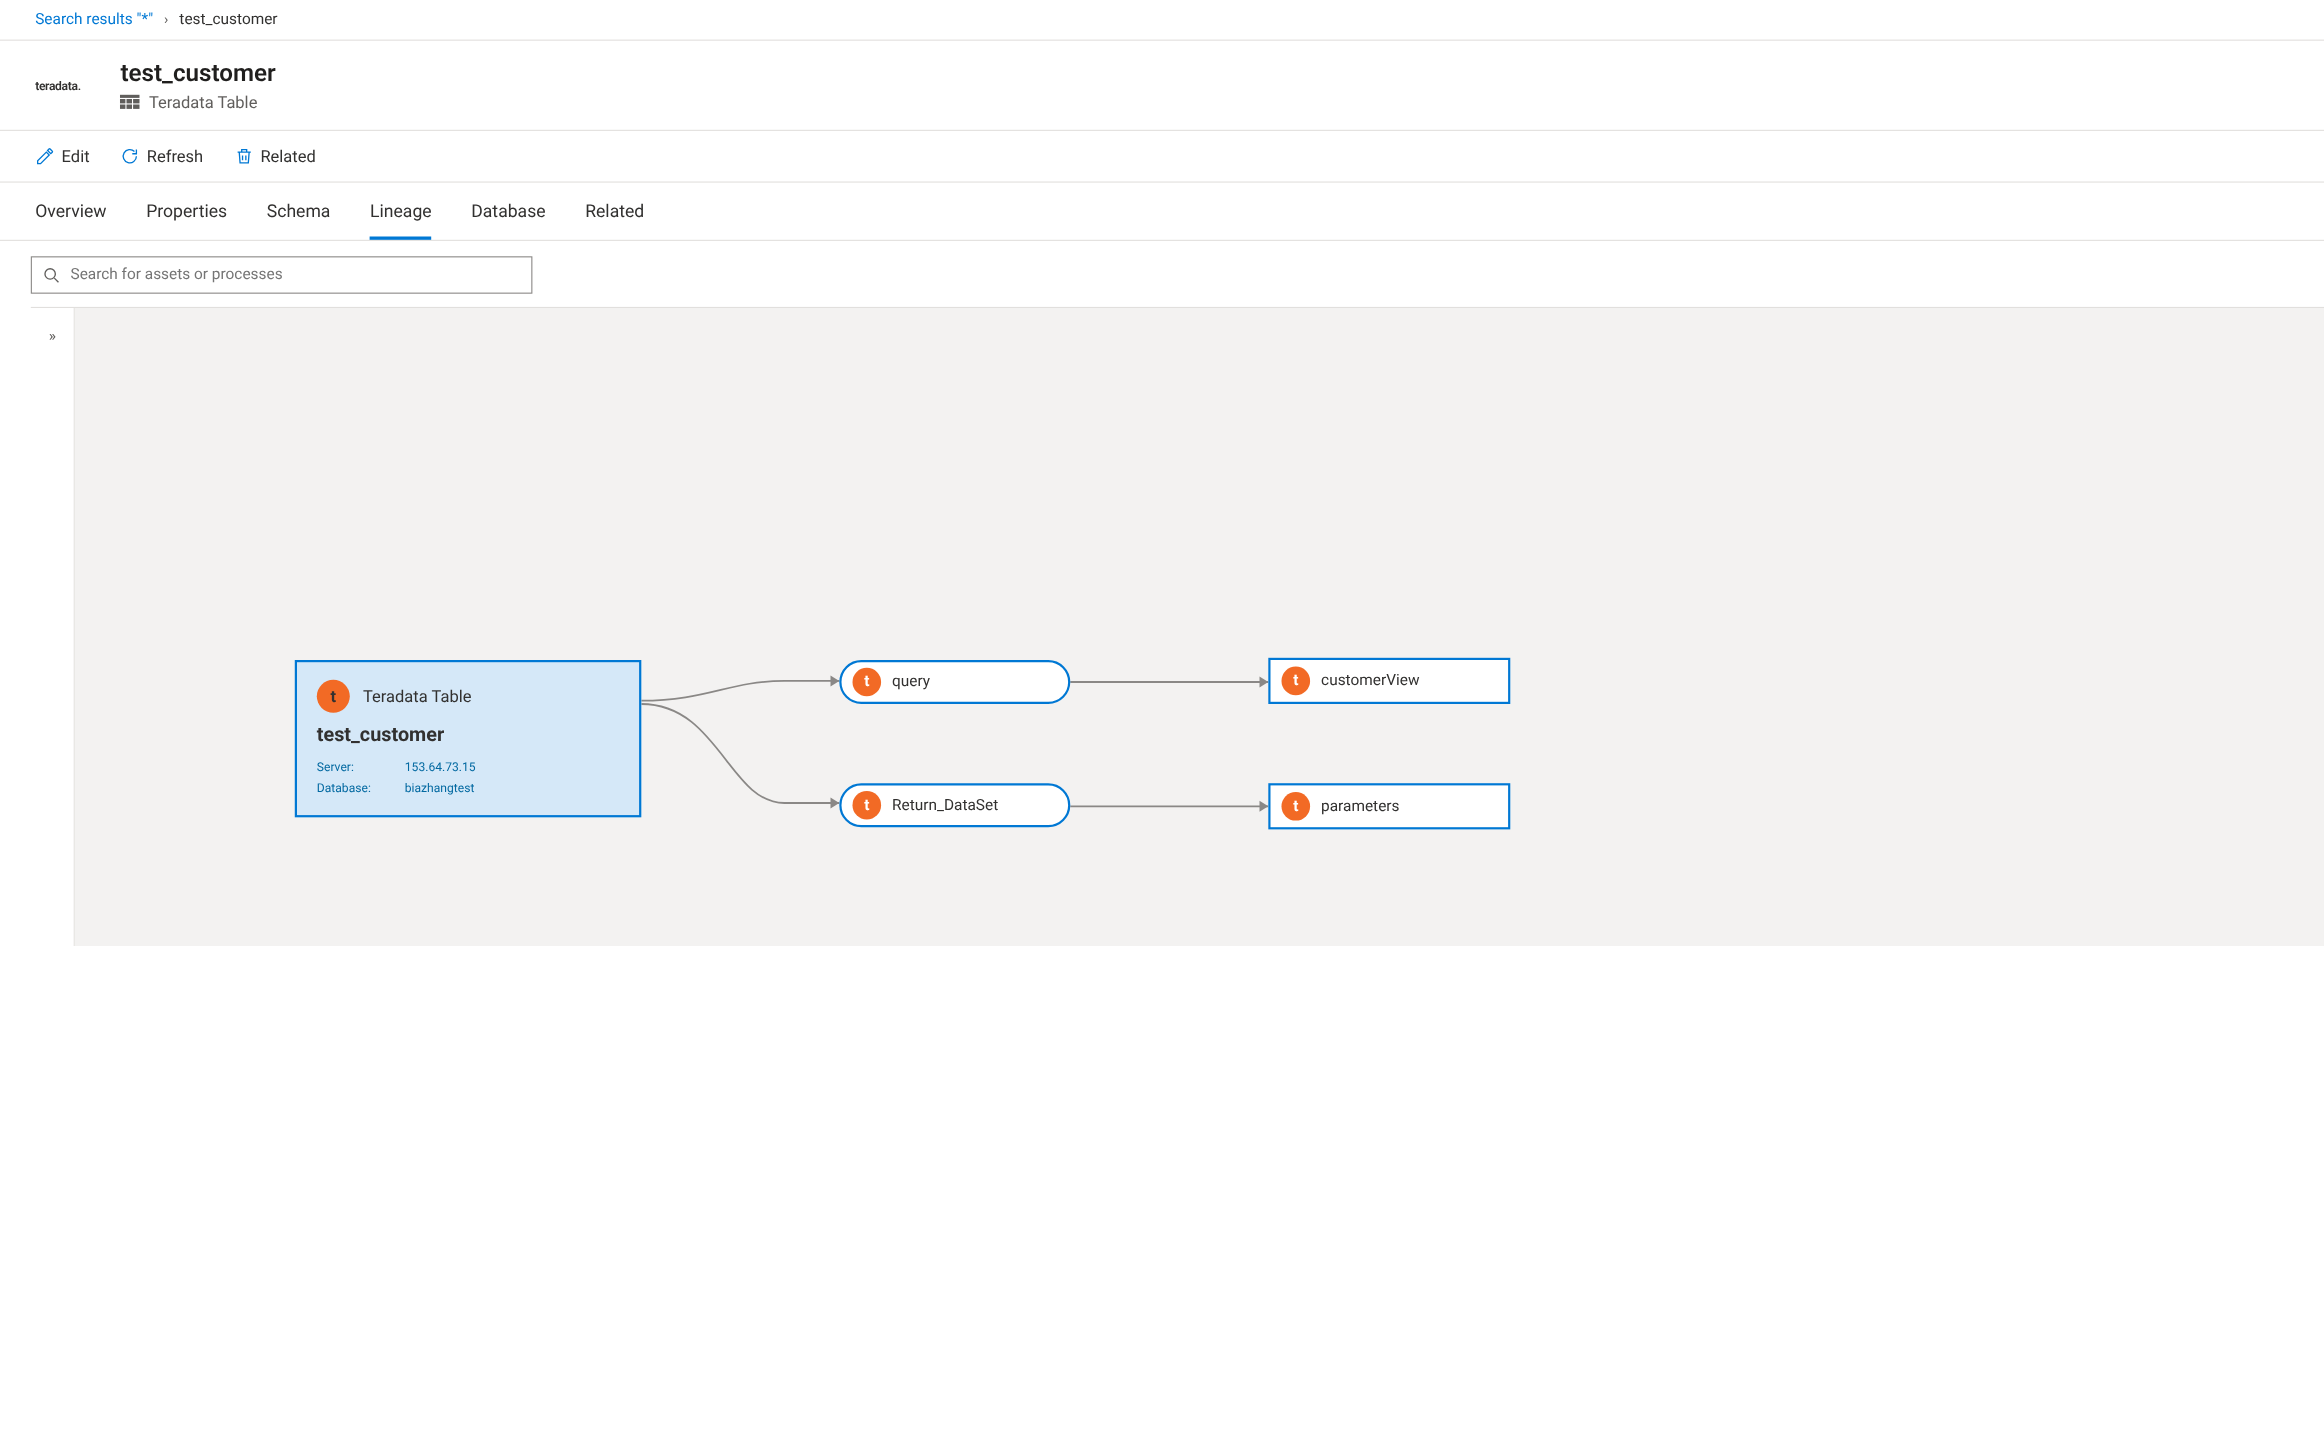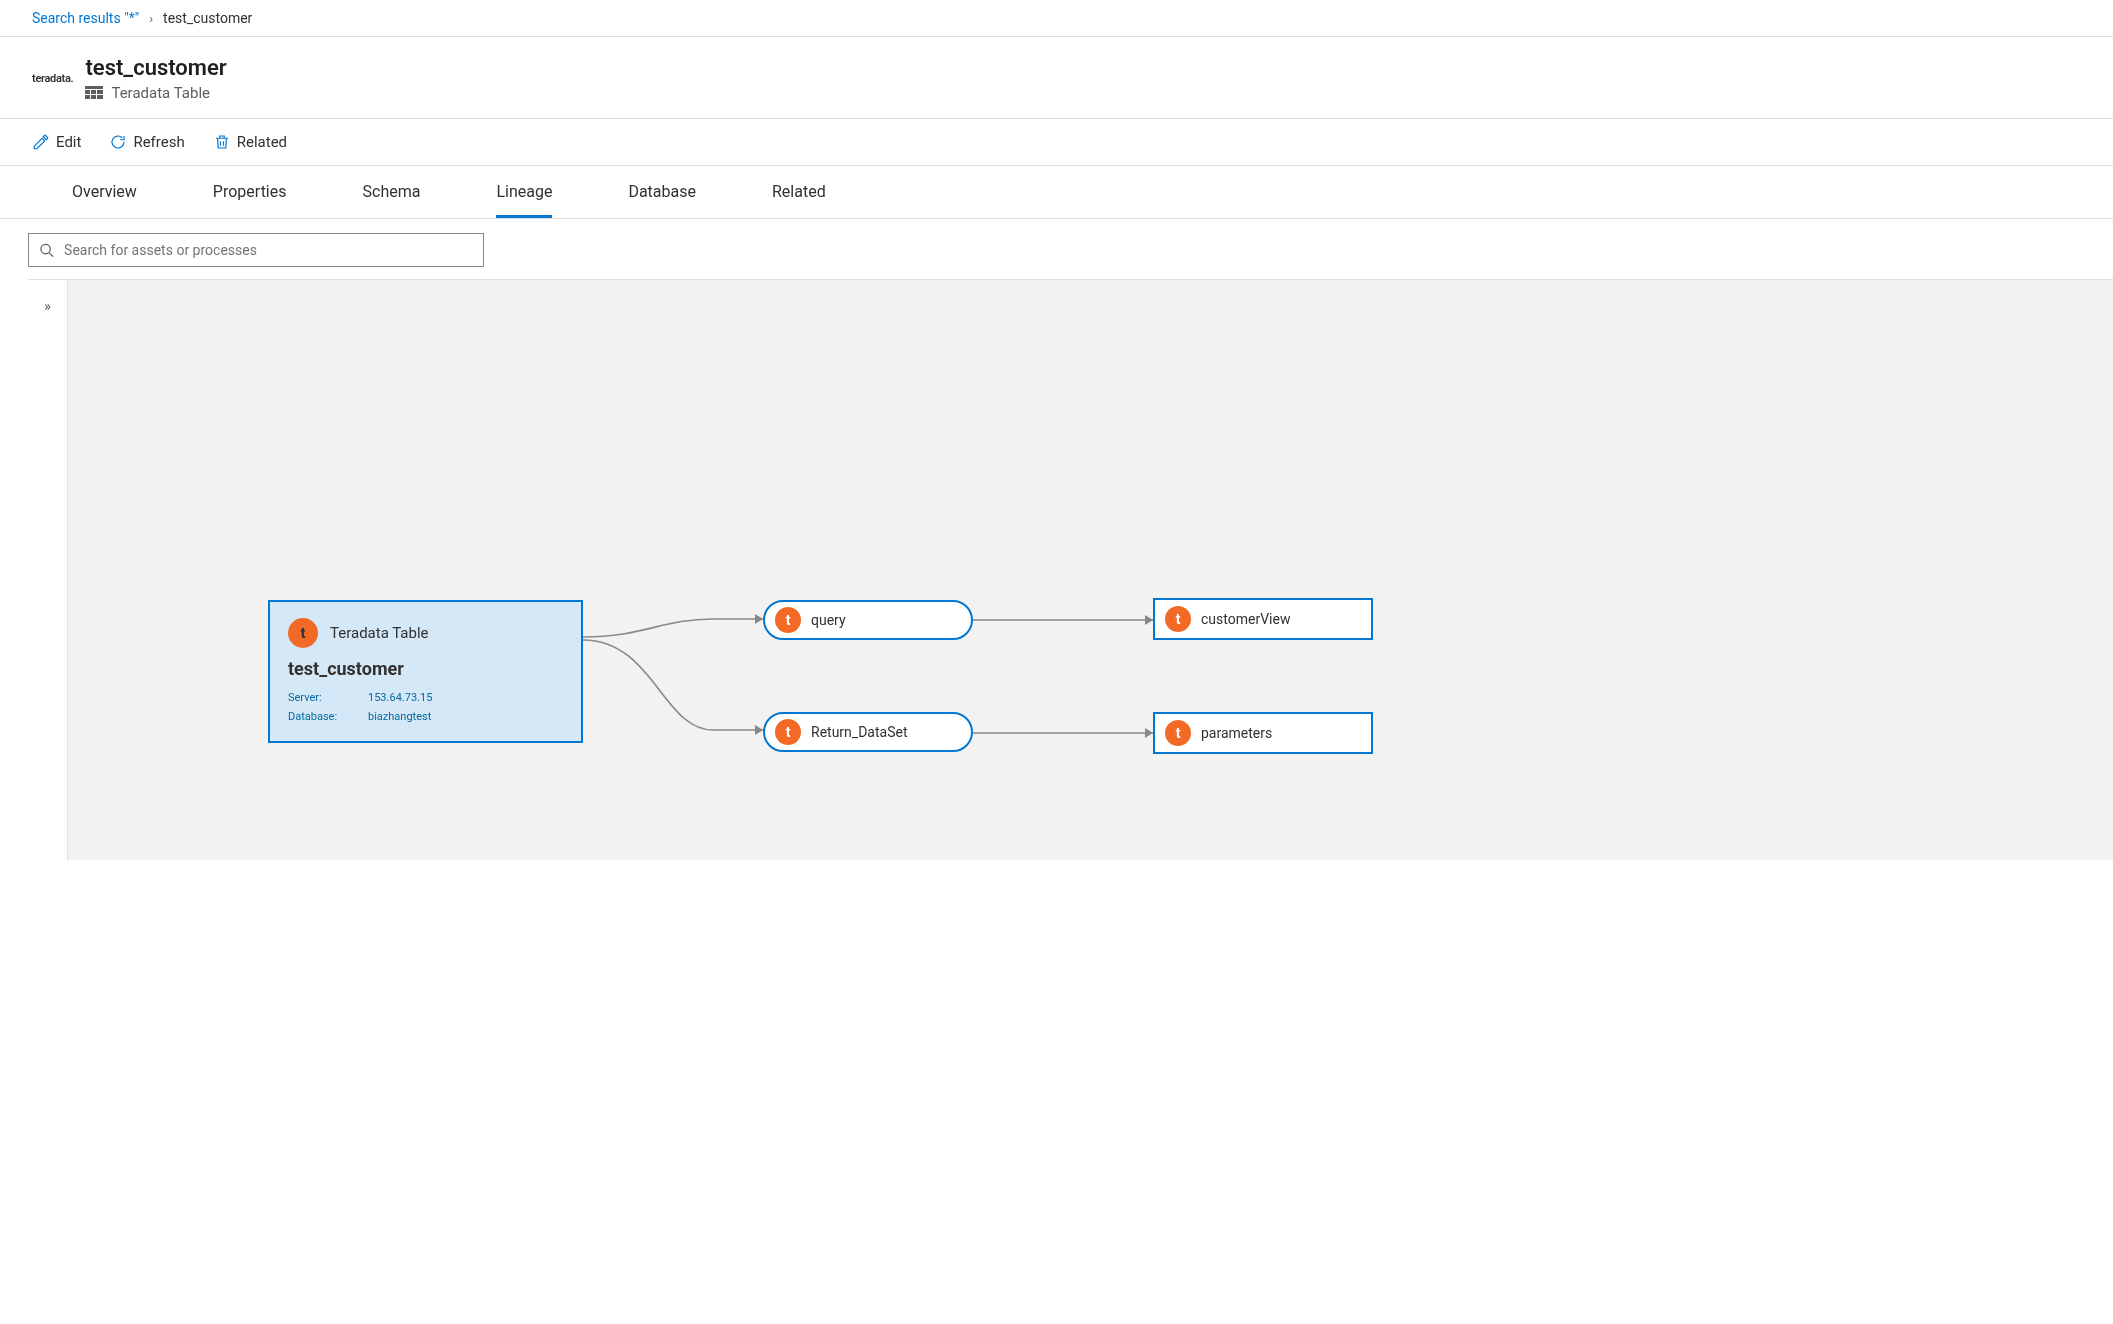--- a/index.html
+++ b/index.html
@@ -21,21 +21,21 @@
   .breadcrumb a { color: #0078d4; text-decoration: none; }
   .breadcrumb .lit { color: #0078d4; }
   .breadcrumb .sep { color: #605e5c; margin: 0 10px; font-size: 13px; }
   .breadcrumb .current { color: #323130; }
 
   
   .header {
     display: flex; align-items: center;
     padding: 18px 32px 16px 32px;
     border-bottom: 1px solid #e1dfdd;
-    gap: 12px;
+    gap: 36px;
   }
   .brandmark {
     font-size: 11px; font-weight: 600; letter-spacing: -0.3px;
     color: #323130;
   }
   .title-block { display: flex; flex-direction: column; gap: 4px; }
   .title-block h1 { font-size: 22px; font-weight: 600; color: #201f1e; }
   .subtype { display: flex; align-items: center; gap: 8px; color: #605e5c; font-size: 15px; }
 
   
@@ -55,21 +55,20 @@
   
   .tabs {
     display: flex; gap: 36px;
     padding: 0 32px;
     border-bottom: 1px solid #e1dfdd;
   }
   .tabs .tab {
     padding: 16px 0 14px 0;
     font-size: 16px; cursor: pointer; color: #323130;
     border-bottom: 3px solid transparent;
-    margin-left: 40px;
   }
   .tabs .tab.active {
     font-weight: 400;
     border-bottom-color: #0078d4;
   }
 
   
   .searchbox {
     margin: 14px 0 12px 28px;
     width: 456px; height: 34px;

